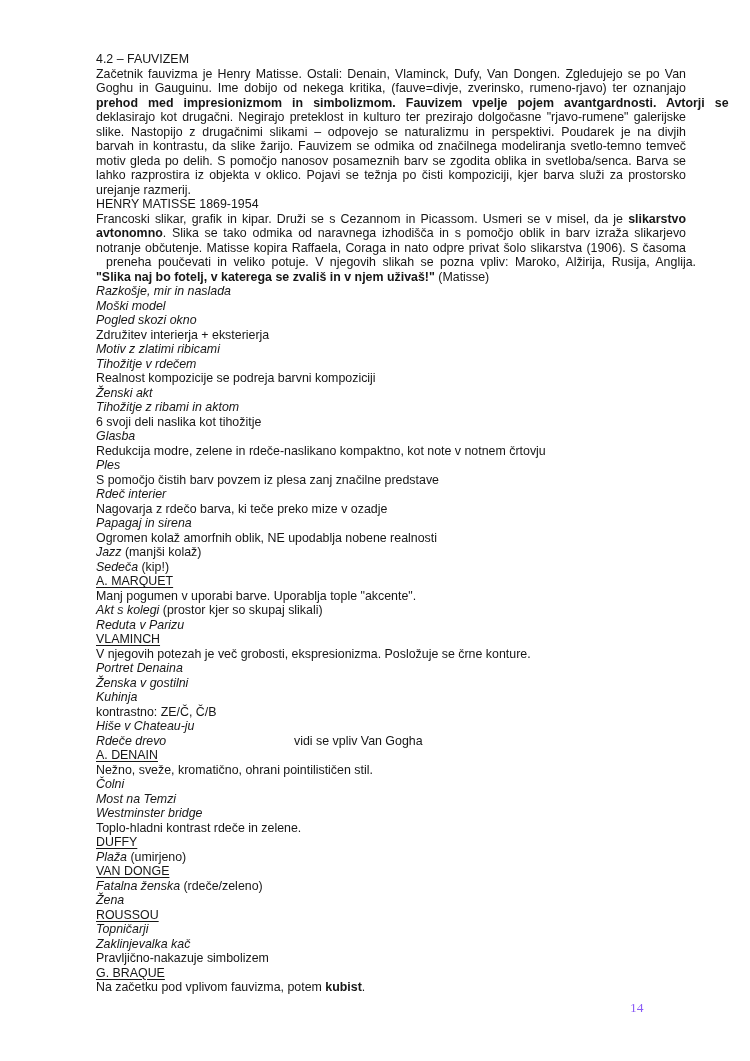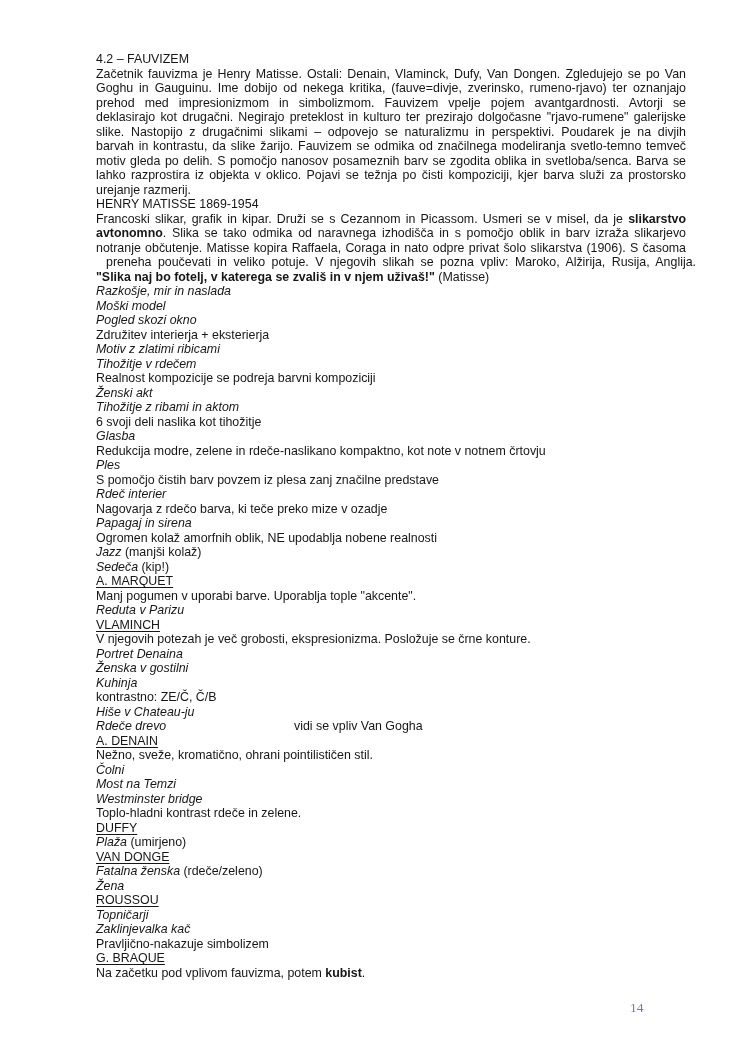--- a/index.html
+++ b/index.html
@@ -37,21 +37,21 @@
   }
 </style>
 </head>
 <body>
 
 <div class="page">
   <div class="text-block">
       <p class="line"><span>4.2 – FAUVIZEM</span></p>
       <p class="line" style="word-spacing: 1.70647px;"><span>Začetnik fauvizma je Henry Matisse. Ostali: Denain, Vlaminck, Dufy, Van Dongen. Zgledujejo se po Van</span></p>
       <p class="line" style="word-spacing: 2.47526px;"><span>Goghu in Gauguinu. Ime dobijo od nekega kritika, (fauve=divje, zverinsko, rumeno-rjavo) ter oznanjajo</span></p>
-      <p class="line" style="word-spacing: 6.61562px;"><span>prehod med impresionizmom in simbolizmom. Fauvizem vpelje pojem avantgardnosti. Avtorji se</span></p>
+      <p class="line" style="word-spacing: 6.61562px; font-weight: bold;"><span>prehod med impresionizmom in simbolizmom. Fauvizem vpelje pojem avantgardnosti. Avtorji se</span></p>
       <p class="line" style="word-spacing: 1.74574px;"><span>deklasirajo kot drugačni. Negirajo preteklost in kulturo ter prezirajo dolgočasne "rjavo-rumene" galerijske</span></p>
       <p class="line" style="word-spacing: 3.28013px;"><span>slike. Nastopijo z drugačnimi slikami – odpovejo se naturalizmu in perspektivi. Poudarek je na divjih</span></p>
       <p class="line" style="word-spacing: 1.30769px;"><span>barvah in kontrastu, da slike žarijo. Fauvizem se odmika od značilnega modeliranja svetlo-temno temveč</span></p>
       <p class="line" style="word-spacing: 1.0375px;"><span>motiv gleda po delih. S pomočjo nanosov posameznih barv se zgodita oblika in svetloba/senca. Barva se</span></p>
       <p class="line" style="word-spacing: 1.92578px;"><span>lahko razprostira iz objekta v oklico. Pojavi se težnja po čisti kompoziciji, kjer barva služi za prostorsko</span></p>
       <p class="line"><span>urejanje razmerij.</span></p>
       <p class="line"><span>HENRY MATISSE 1869-1954</span></p>
       <p class="line" style="word-spacing: 1.73346px;"><span>Francoski slikar, grafik in kipar. Druži se s Cezannom in Picassom. Usmeri se v misel, da je </span><span class="b">slikarstvo</span></p>
       <p class="line" style="word-spacing: 2.28229px;"><span class="b">avtonomno</span><span>. Slika se tako odmika od naravnega izhodišča in s pomočjo oblik in barv izraža slikarjevo</span></p>
       <p class="line" style="word-spacing: 0.883929px;"><span>notranje občutenje. Matisse kopira Raffaela, Coraga in nato odpre privat šolo slikarstva (1906). S časoma</span></p>
@@ -72,20 +72,21 @@
       <p class="line"><span class="i">Ples</span></p>
       <p class="line"><span>S pomočjo čistih barv povzem iz plesa zanj značilne predstave</span></p>
       <p class="line"><span class="i">Rdeč interier</span></p>
       <p class="line"><span>Nagovarja z rdečo barva, ki teče preko mize v ozadje</span></p>
       <p class="line"><span class="i">Papagaj in sirena</span></p>
       <p class="line"><span>Ogromen kolaž amorfnih oblik, NE upodablja nobene realnosti</span></p>
       <p class="line"><span class="i">Jazz</span><span> (manjši kolaž)</span></p>
       <p class="line"><span class="i">Sedeča</span><span> (kip!)</span></p>
       <p class="line"><span class="u">A. MARQUET</span></p>
       <p class="line"><span>Manj pogumen v uporabi barve. Uporablja tople "akcente".</span></p>
+      <p class="line"><span class="i">Akt s kolegi</span><span> (prostor kjer so skupaj slikali)</span></p>
       <p class="line"><span class="i">Reduta v Parizu</span></p>
       <p class="line"><span class="u">VLAMINCH</span></p>
       <p class="line"><span>V njegovih potezah je več grobosti, ekspresionizma. Posložuje se črne konture.</span></p>
       <p class="line"><span class="i">Portret Denaina</span></p>
       <p class="line"><span class="i">Ženska v gostilni</span></p>
       <p class="line"><span class="i">Kuhinja</span></p>
       <p class="line"><span>kontrastno: ZE/Č, Č/B</span></p>
       <p class="line"><span class="i">Hiše v Chateau-ju</span></p>
       <p class="line"><span class="i">Rdeče drevo</span><span class="abs" style="left: 198px;">vidi se vpliv Van Gogha</span></p>
       <p class="line"><span class="u">A. DENAIN</span></p>

